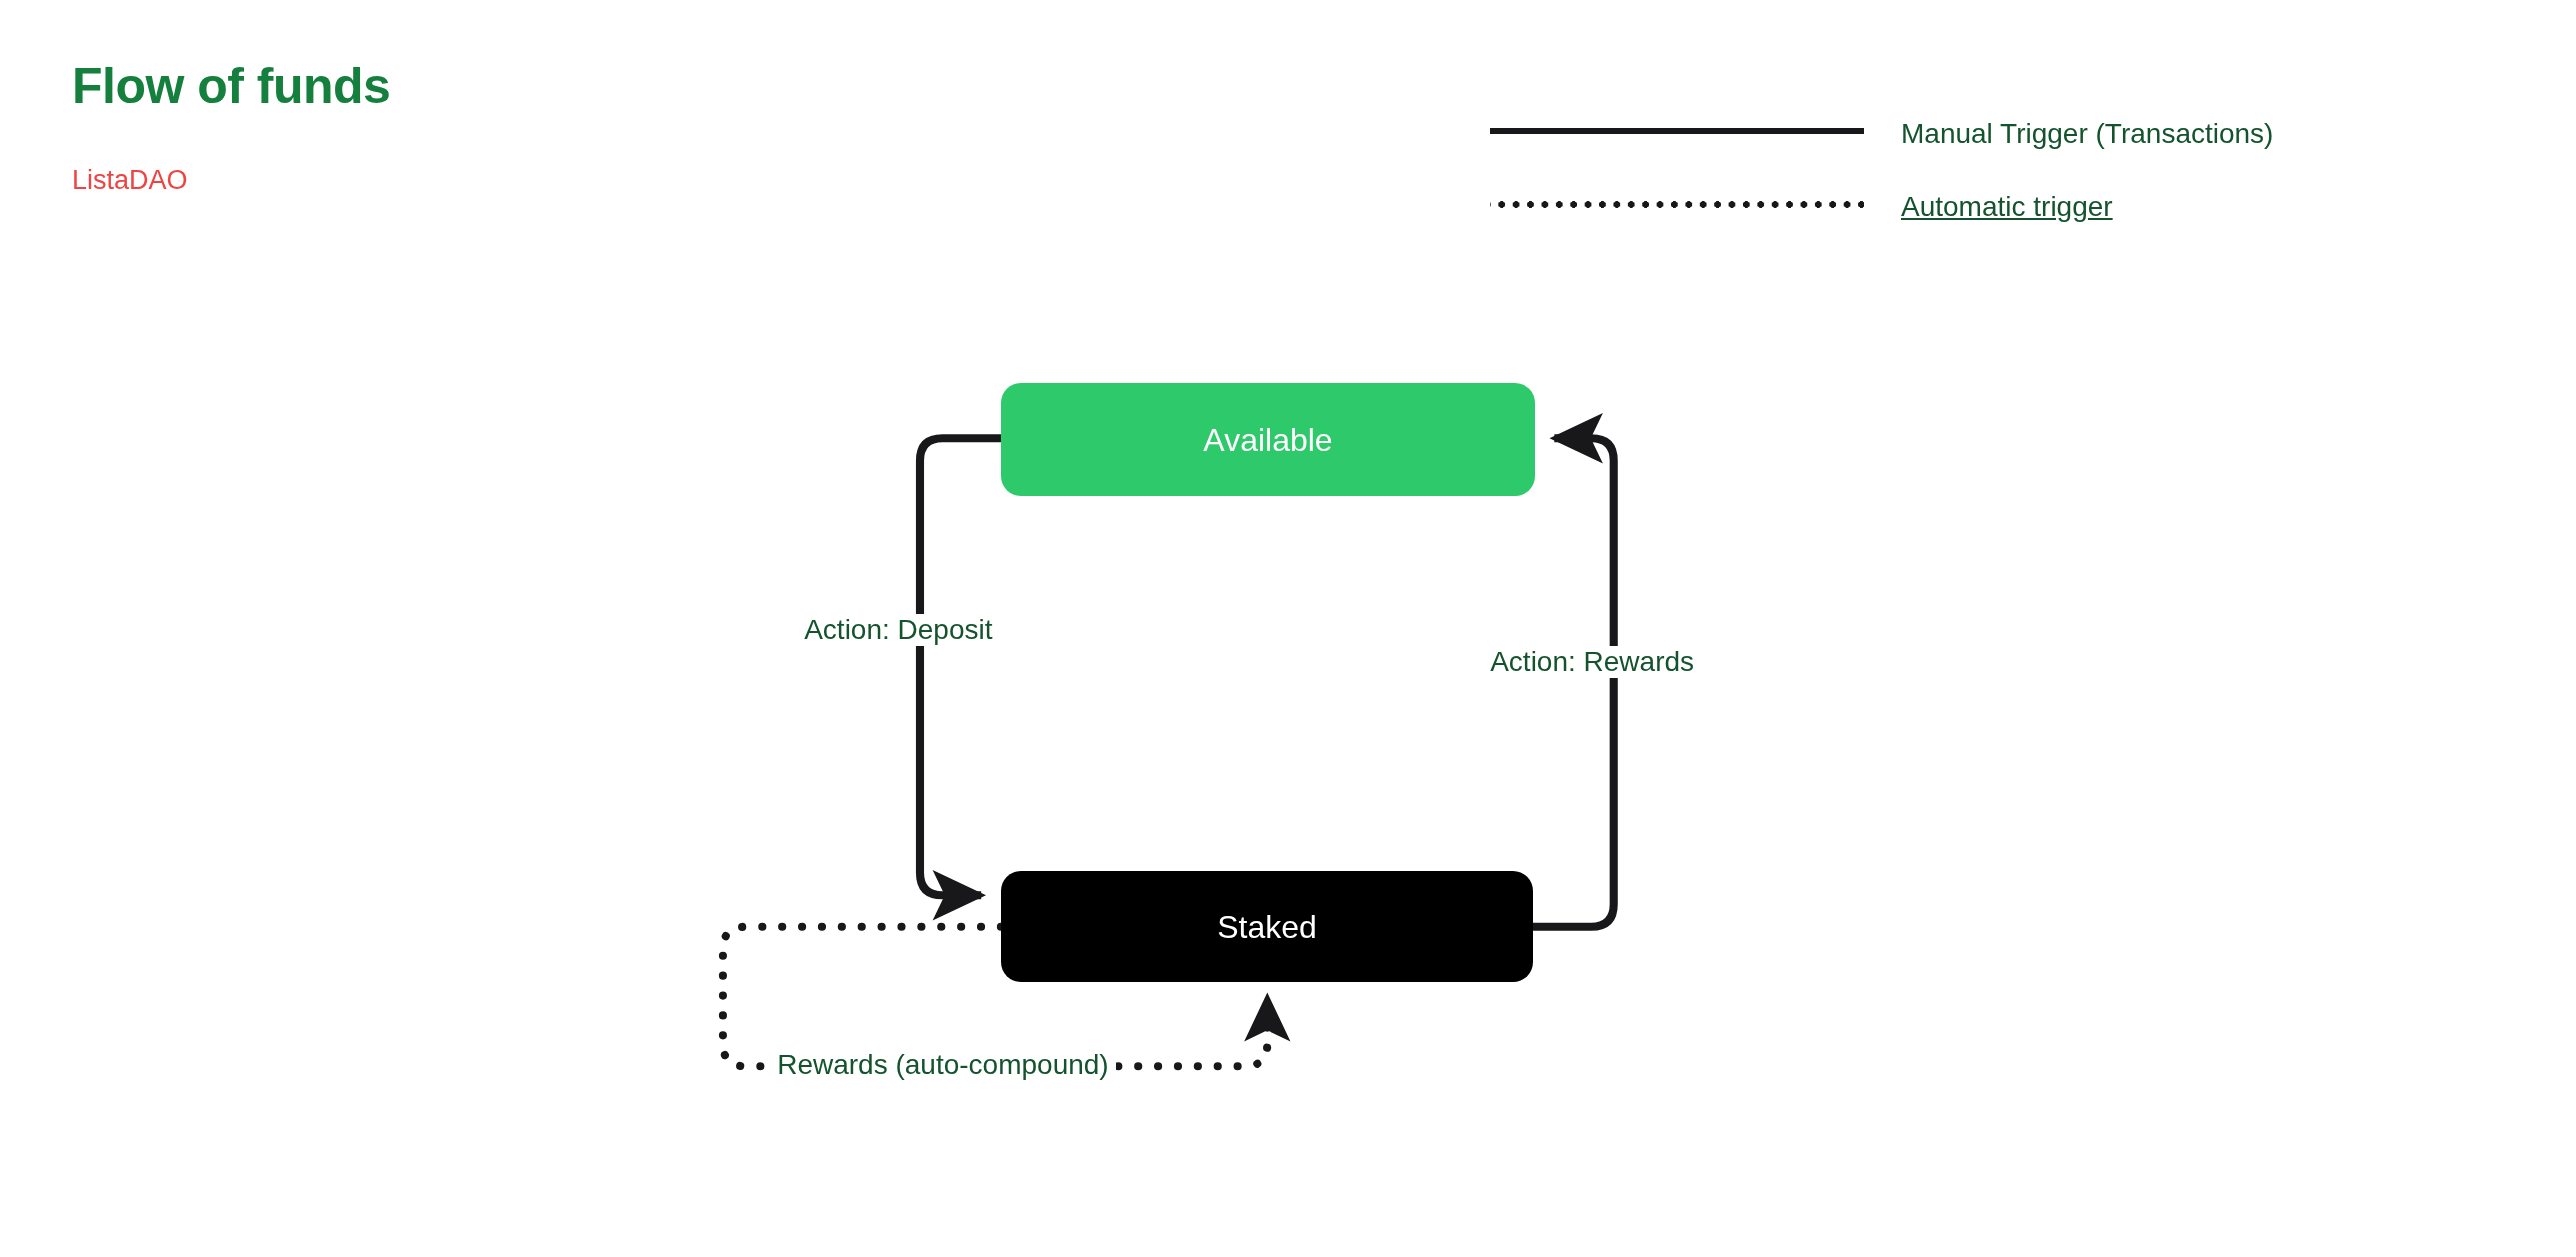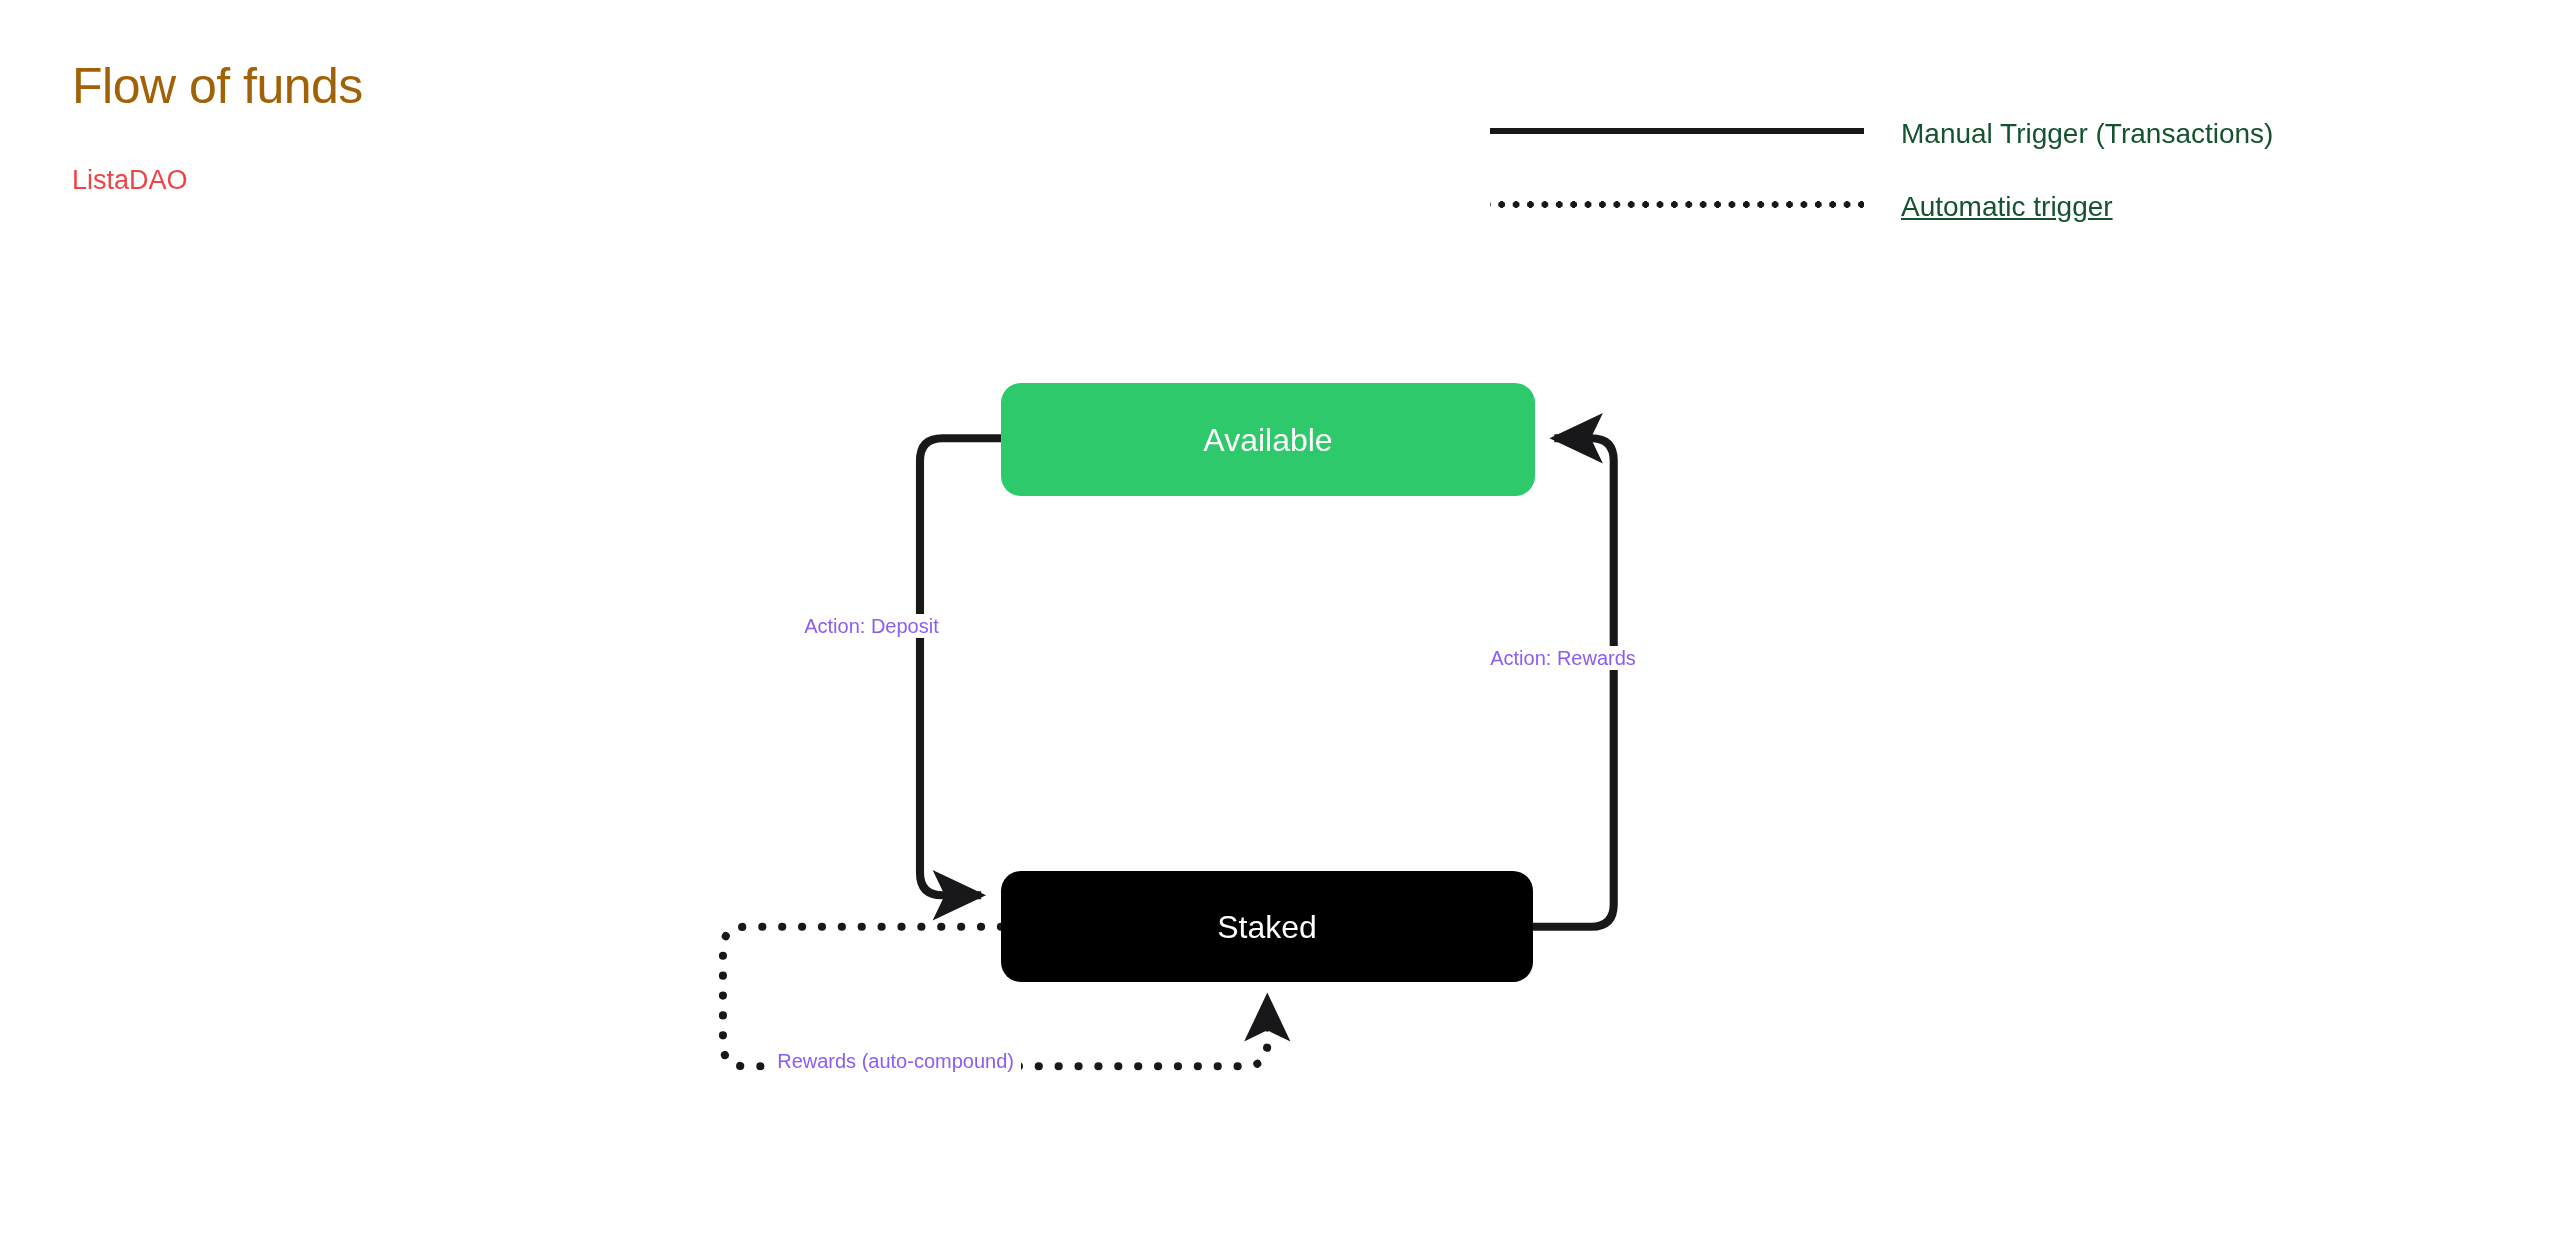--- a/index.html
+++ b/index.html
@@ -17,23 +17,23 @@
     color: #1a1a1a;
     -webkit-font-smoothing: antialiased;
   }
 
   
   #page-title {
     position: absolute;
     left: 72px;
     top: 61px;
     font-size: 50px;
-    font-weight: 400;
+    font-weight: 700;
     letter-spacing: -0.5px;
-    color: #a16207;
+    color: #15803d;
     line-height: 1;
     white-space: nowrap;
   }
   #page-subtitle {
     position: absolute;
     left: 72px;
     top: 167px;
     font-size: 27px;
     font-weight: 400;
     color: #ef4444;
@@ -120,22 +120,22 @@
   #node-staked {
     left: 1001px;
     top: 871px;
     width: 532px;
     height: 111px;
     background: #000000;
   }
 
   .edge-label {
     position: absolute;
-    font-size: 20px;
-    color: #8b5cf6;
+    font-size: 28px;
+    color: #14532d;
     white-space: nowrap;
     line-height: 1;
     background: #ffffff;
     padding: 1.8px 7.2px;
   }
   #label-deposit {
     left: 797px;
     top: 614px;
   }
   #label-withdraw {

